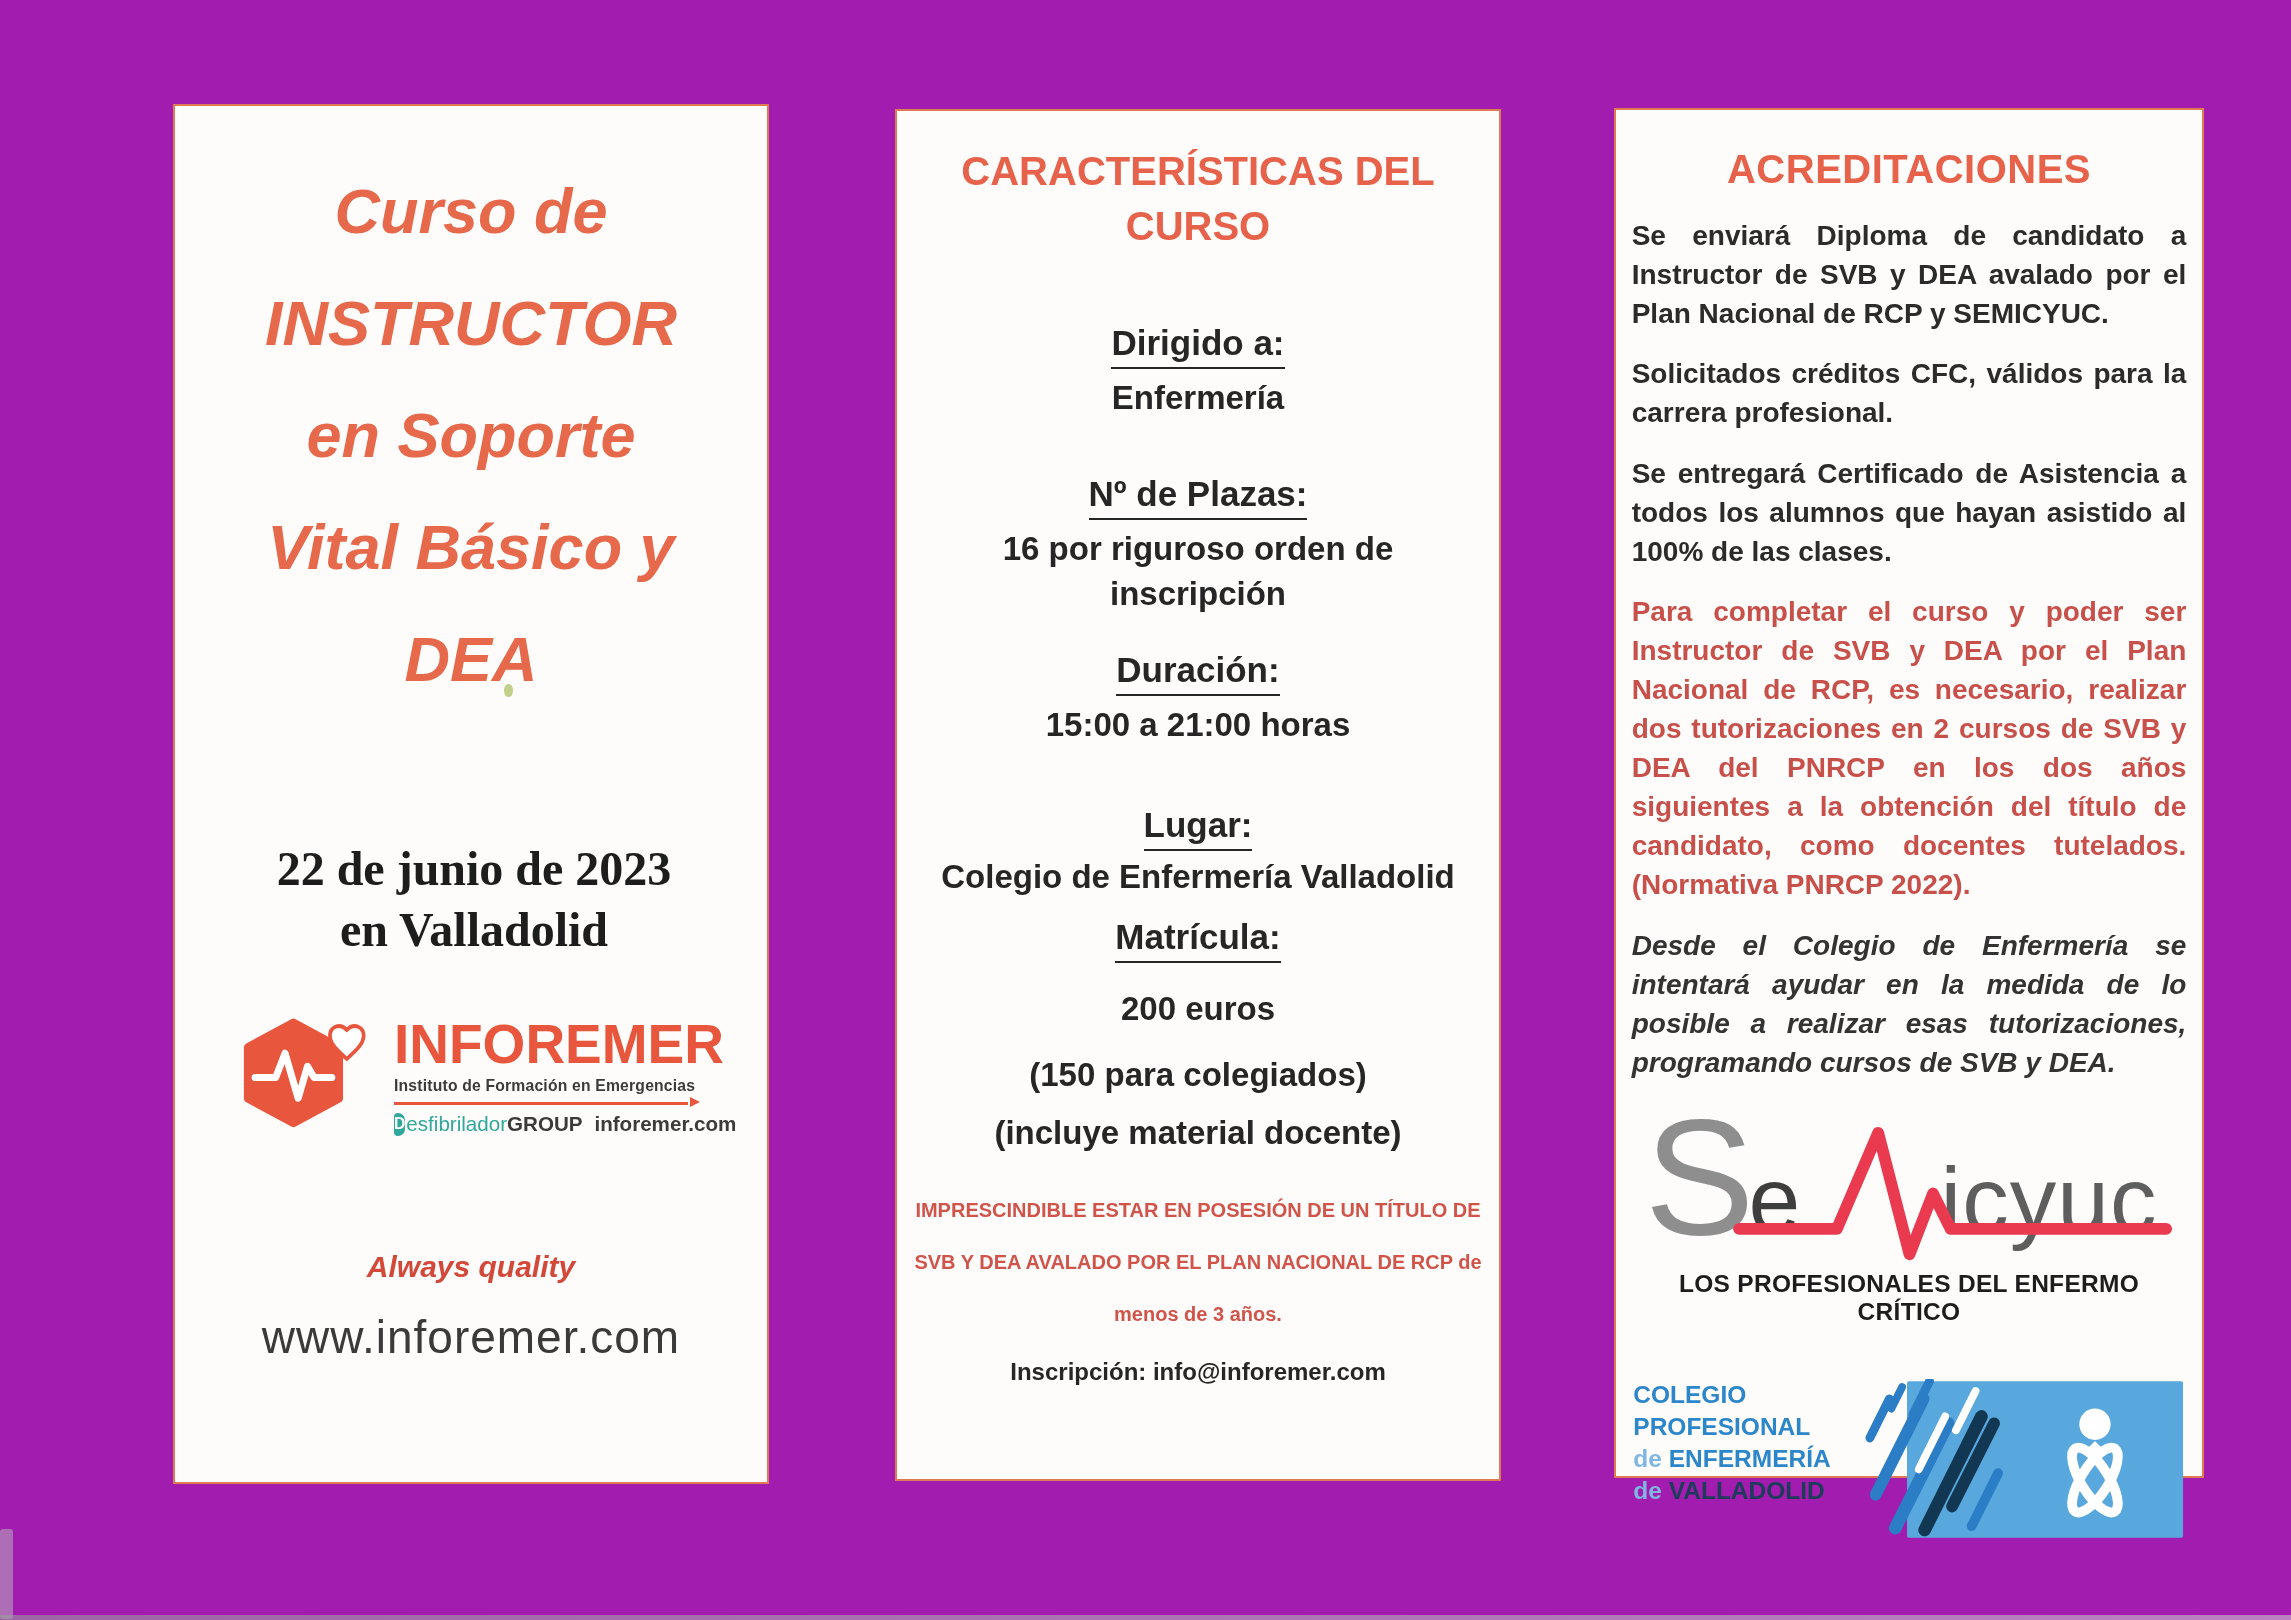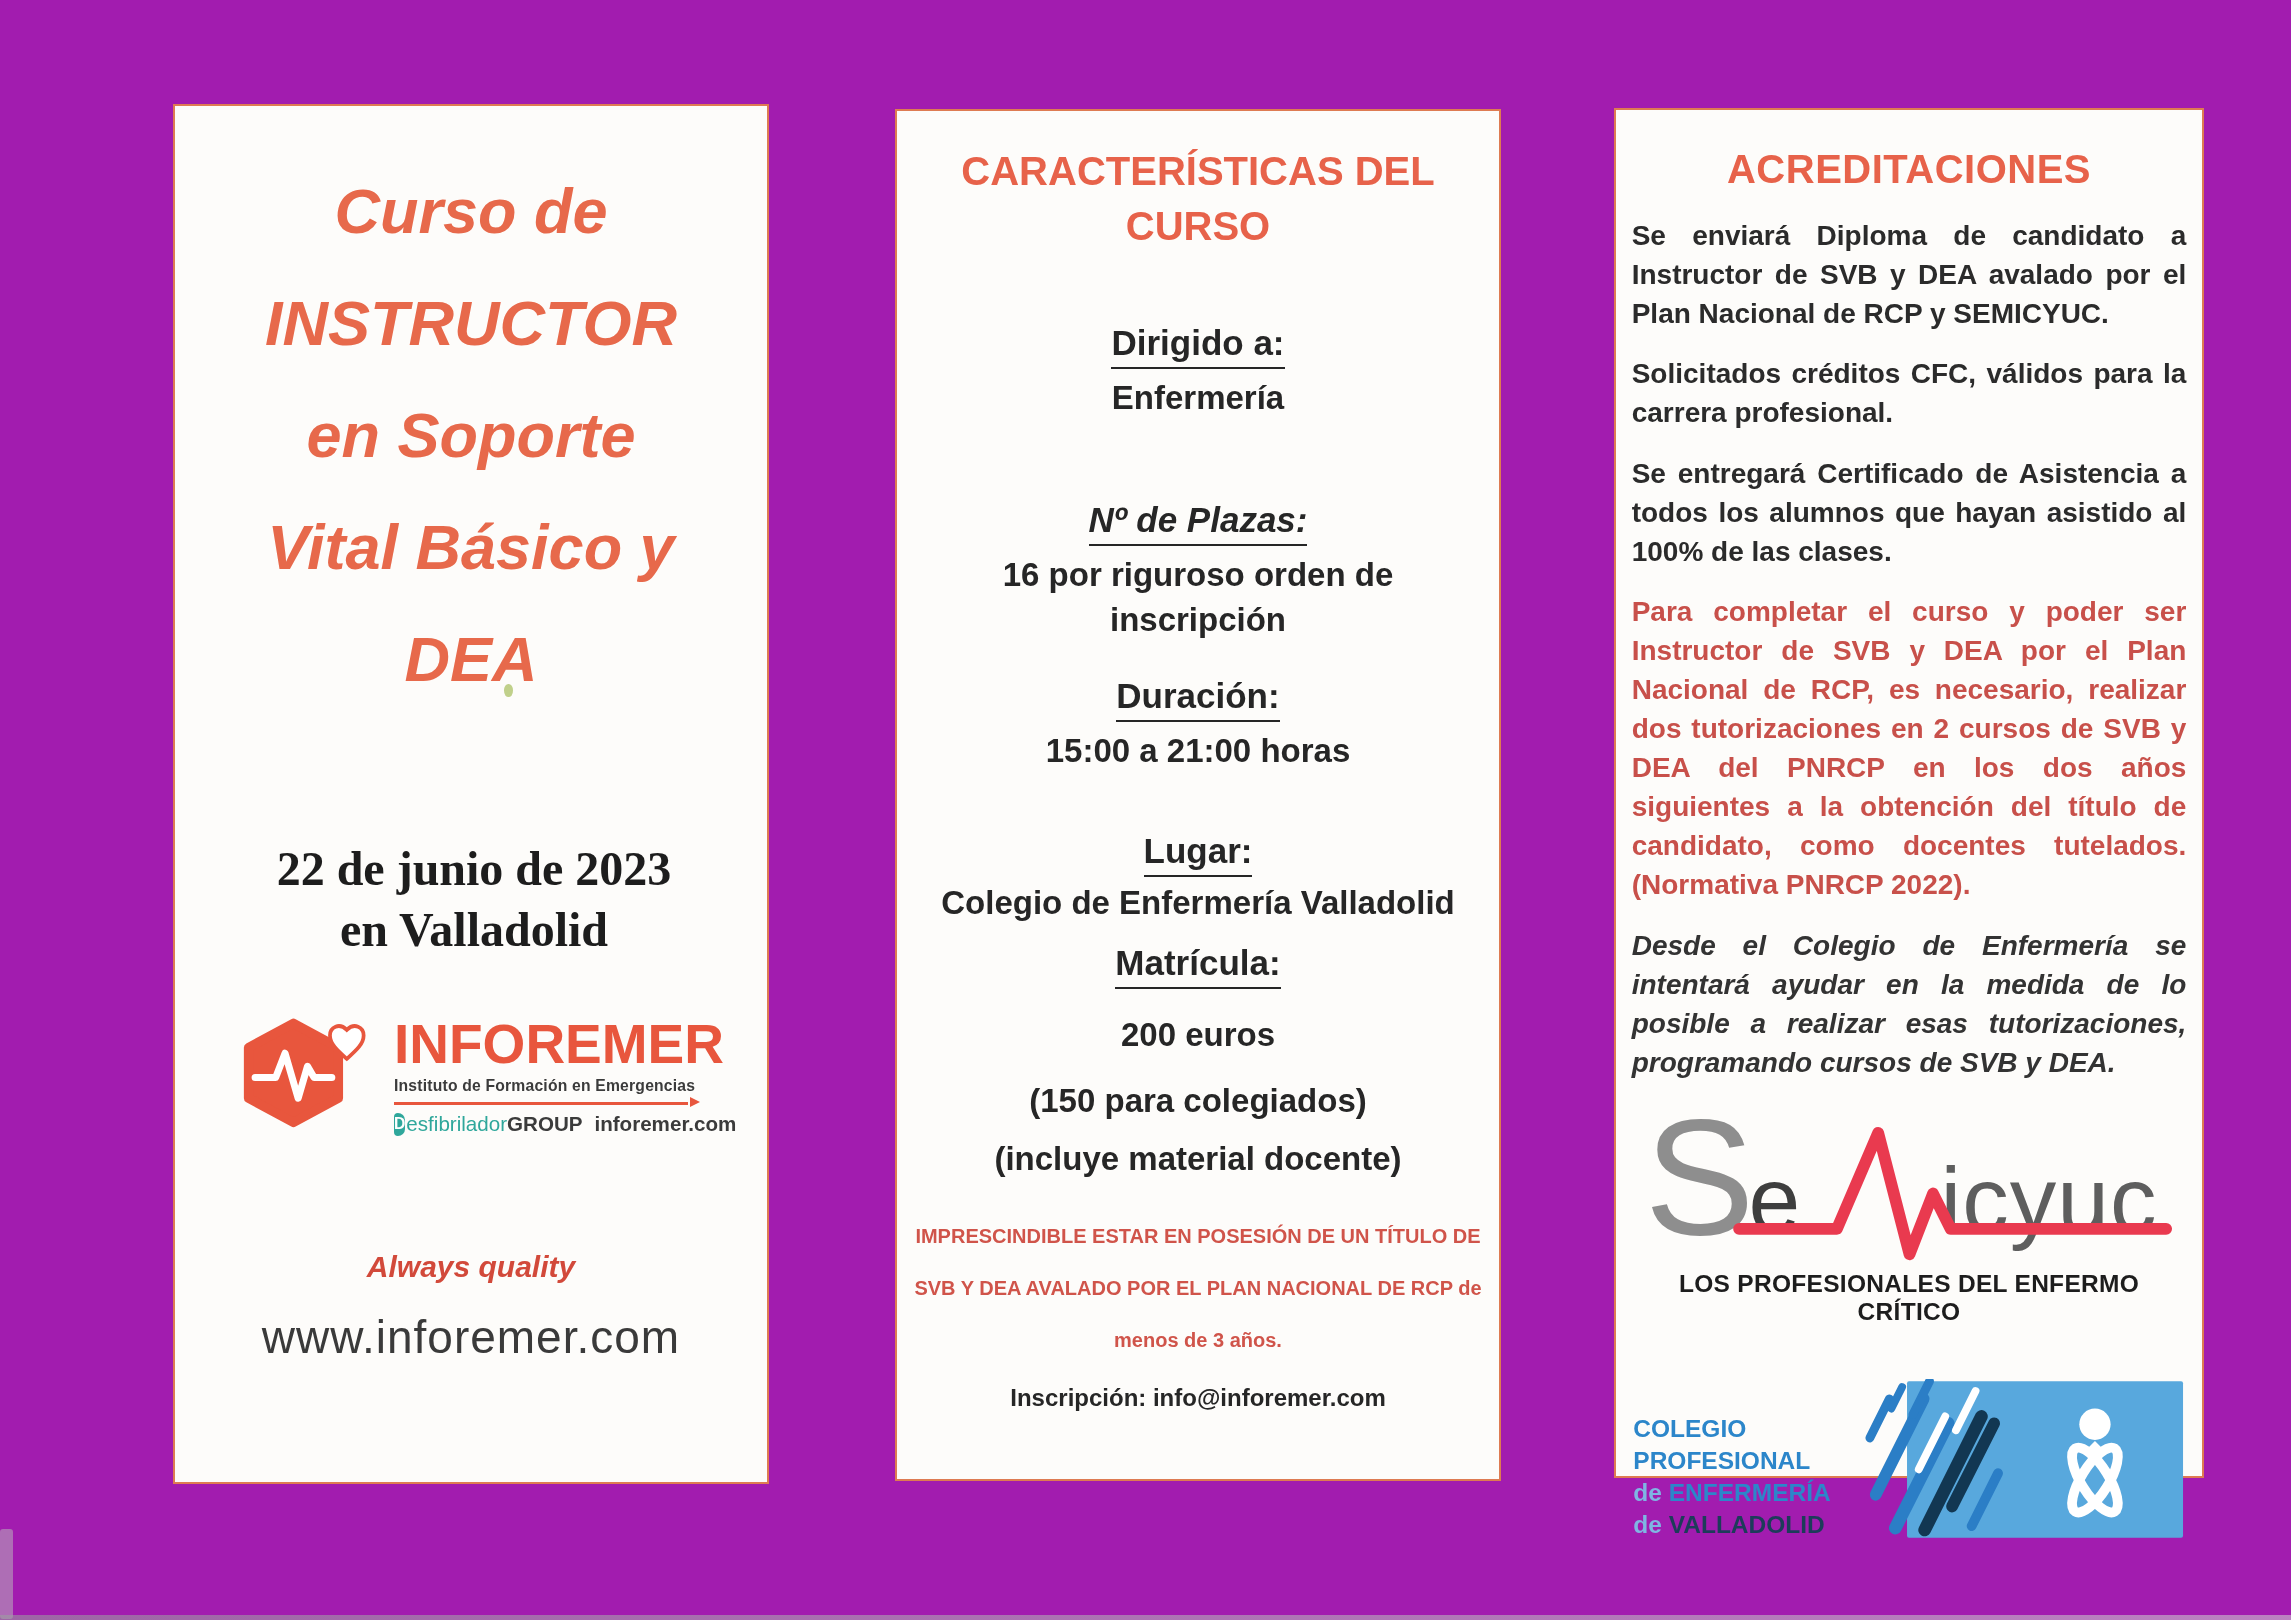--- a/index.html
+++ b/index.html
@@ -29,21 +29,21 @@
   .domain-word{margin-left:11.8px;}
   .always-quality{margin-top:110px;font-size:30px;font-weight:bold;font-style:italic;color:#D2493A;}
   .website{margin-top:25.5px;font-size:46px;color:#3A3A3A;letter-spacing:1px;}
 
   
   .m-heading{margin-top:33px;font-size:40px;line-height:55px;font-weight:bold;color:#E7624A;}
   .m-label-row{line-height:45px;}
   .m-label{display:inline-block;font-size:35px;font-weight:bold;color:#262626;border-bottom:2.9px solid #262626;padding-bottom:2px;}
   .m-value{font-size:33px;font-weight:bold;color:#262626;line-height:45px;}
   .mt-dirigido{margin-top:66px;}
-  .mt-plazas{margin-top:77px;font-style:italic;}
+  .mt-plazas{margin-top:51px;}
   .mt-duracion{margin-top:31px;}
   .mt-lugar{margin-top:55px;}
   .mt-matricula{margin-top:15.7px;}
   .v-tight{margin-top:2.9px;}
   .v-200{margin-top:19.6px;}
   .v-150{margin-top:20.6px;}
   .v-incluye{margin-top:13.7px;}
   .m-warning{margin:29px auto 0;max-width:573px;font-size:20px;line-height:52px;font-weight:bold;color:#D0544A;}
   .m-inscription{margin-top:6px;font-size:24px;line-height:51px;font-weight:bold;color:#262626;}
 
@@ -54,21 +54,21 @@
   .r-par.italic{font-style:italic;color:#333333;}
 
   .semicyuc{position:relative;width:529px;height:145px;margin:29px auto 0;}
   .sem-s{position:absolute;left:0;top:-15.7px;font-size:165px;line-height:1;color:#8E8E8E;}
   .sem-e{position:absolute;left:104px;top:43px;font-size:93px;line-height:1;color:#3E3E3E;}
   .sem-m-hidden{position:absolute;opacity:0;left:196px;top:59px;}
   .sem-rest{position:absolute;left:296px;top:43px;font-size:93px;line-height:1;color:#5E5E5E;letter-spacing:1px;}
   .sem-svg{position:absolute;left:0;top:0;}
   .sem-tagline{margin-top:13.7px;text-align:center;font-size:24.5px;font-weight:bold;color:#1d1d1d;letter-spacing:0.3px;}
 
-  .colegio{margin-top:53px;display:flex;align-items:flex-end;justify-content:center;gap:31px;}
+  .colegio{margin-top:53px;display:flex;align-items:flex-start;justify-content:center;gap:31px;}
   .colegio-text{text-align:left;font-size:24.5px;line-height:32px;font-weight:bold;color:#2C86CA;}
   .de-word{color:#7FB6E3;}
   .valladolid-word{color:#1D3C5A;}
 
   
   .scan-bottom{position:absolute;left:0;bottom:0;width:100%;height:4.9px;background:linear-gradient(to right,#9aa29e,#cfd4cf);opacity:.55;}
   .scan-left-smudge{position:absolute;left:0;top:1529px;width:12.7px;height:90px;background:#b9c0bb;opacity:.5;border-radius:2.9px;}
   .scan-speck{position:absolute;left:504px;top:684px;width:8.8px;height:12.7px;background:#97B23F;opacity:.6;border-radius:50%;}
 </style>
 </head>

